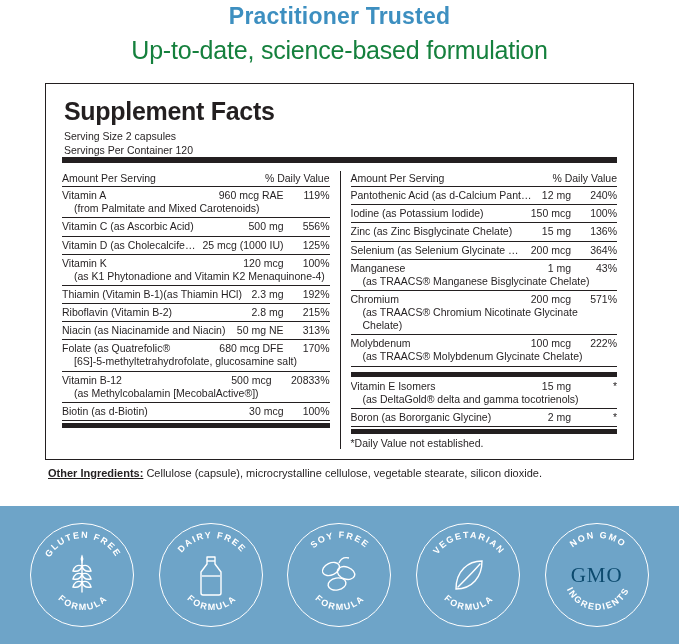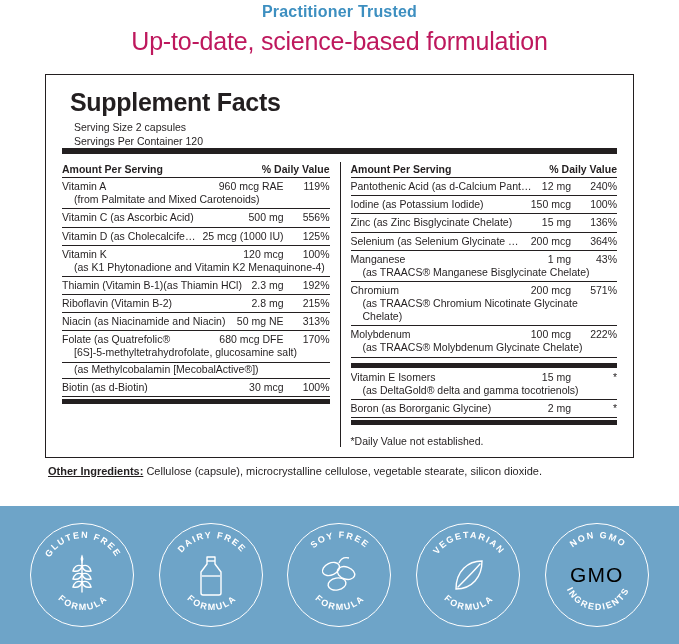--- a/index.html
+++ b/index.html
@@ -8,71 +8,71 @@
     width: 679px;
     height: 644px;
     background: #ffffff;
     font-family: "Liberation Sans", sans-serif;
     color: #231f20;
     overflow: hidden;
   }
   .headline {
     text-align: center;
     color: #3d8fc0;
-    font-size: 16px;
+    font-size: 23px;
     font-weight: bold;
     letter-spacing: 0.2px;
     padding-top: 3px;
   }
   .subhead {
     text-align: center;
-    color: #be185d;
+    color: #15803d;
     font-size: 25px;
     font-weight: normal;
     padding-top: 6px;
     letter-spacing: -0.2px;
   }
   .panel {
     position: relative;
     margin: 18px 45px 0 45px;
     border: 1px solid #231f20;
     padding: 14px 16px 10px 16px;
     background: #fff;
   }
   .sf-title {
     font-size: 25px;
     font-weight: bold;
     letter-spacing: -0.3px;
     line-height: 1.05;
-    margin: 0 0 6px 8px;
+    margin: 0 0 6px 2px;
   }
   .serving {
     font-size: 10.5px;
     line-height: 1.28;
-    margin-left: 12px;
+    margin-left: 2px;
   }
   .cols {
     display: flex;
     margin-top: 8px;
   }
   .col {
     flex: 1 1 50%;
     min-width: 0;
   }
   .col.left { padding-right: 10px; }
   .col.right { padding-left: 10px; border-left: 1px solid #231f20; }
   .hdr-rule-top {
     border-top: 6px solid #231f20;
     margin-bottom: 2px;
   }
   .hdr-row {
     display: flex;
     justify-content: space-between;
     font-size: 10.5px;
-    font-weight: bold;
+    font-weight: normal;
     padding: 1px 0 2px 0;
     border-bottom: 1px solid #231f20;
   }
   .rows { }
   .row {
     border-bottom: 0.5px solid #231f20;
     padding: 2px 0 2px 0;
     font-size: 10.5px;
     line-height: 1.25;
   }
@@ -91,21 +91,21 @@
     font-size: 10.5px;
     line-height: 1.25;
     padding-left: 12px;
   }
   .thick-rule {
     border-top: 5px solid #231f20;
     margin-top: 2px;
   }
   .footnote {
     font-size: 10.5px;
-    padding-top: 10px;
+    padding-top: 3px;
   }
   .other {
     margin: 6px 45px 0 48px;
     font-size: 11px;
     line-height: 1.3;
   }
   .other b { font-weight: bold; text-decoration: underline; }
   .badges {
     position: absolute;
     left: 0;
@@ -136,24 +136,25 @@
     pointer-events: none;
   }
   .arc-text text {
     fill: #ffffff;
     font-family: "Liberation Sans", sans-serif;
     font-size: 9px;
     letter-spacing: 1.6px;
     font-weight: bold;
   }
   .gmo-letters {
-    color: #000000;
+    color: #0c4a6e;
     font-size: 21px;
     letter-spacing: 1px;
     font-weight: normal;
+    font-family: Liberation Serif, serif;
   }
 </style>
 </head>
 <body>
 
 <div class="headline">Practitioner Trusted</div>
 <div class="subhead">Up-to-date, science-based formulation</div>
 
 <div class="panel">
   <div class="sf-title">Supplement Facts</div>
@@ -239,20 +240,27 @@
           <div class="line">
             <span class="nm">Folate (as Quatrefolic®</span>
             <span class="amt">680 mcg DFE</span>
             <span class="dv">170%</span>
           </div>
         </div>
         <div class="row cont">
           <div class="sub">[6S]-5-methyltetrahydrofolate, glucosamine salt)</div>
         </div>
 
+        <div class="row nb">
+          <div class="line">
+            <span class="nm">Vitamin B-12</span>
+            <span class="amt">500 mcg</span>
+            <span class="dv wide">20833%</span>
+          </div>
+        </div>
         <div class="row cont">
           <div class="sub">(as Methylcobalamin [MecobalActive®])</div>
         </div>
 
         <div class="row">
           <div class="line">
             <span class="nm">Biotin (as d-Biotin)</span>
             <span class="amt">30 mcg</span>
             <span class="dv">100%</span>
           </div>

